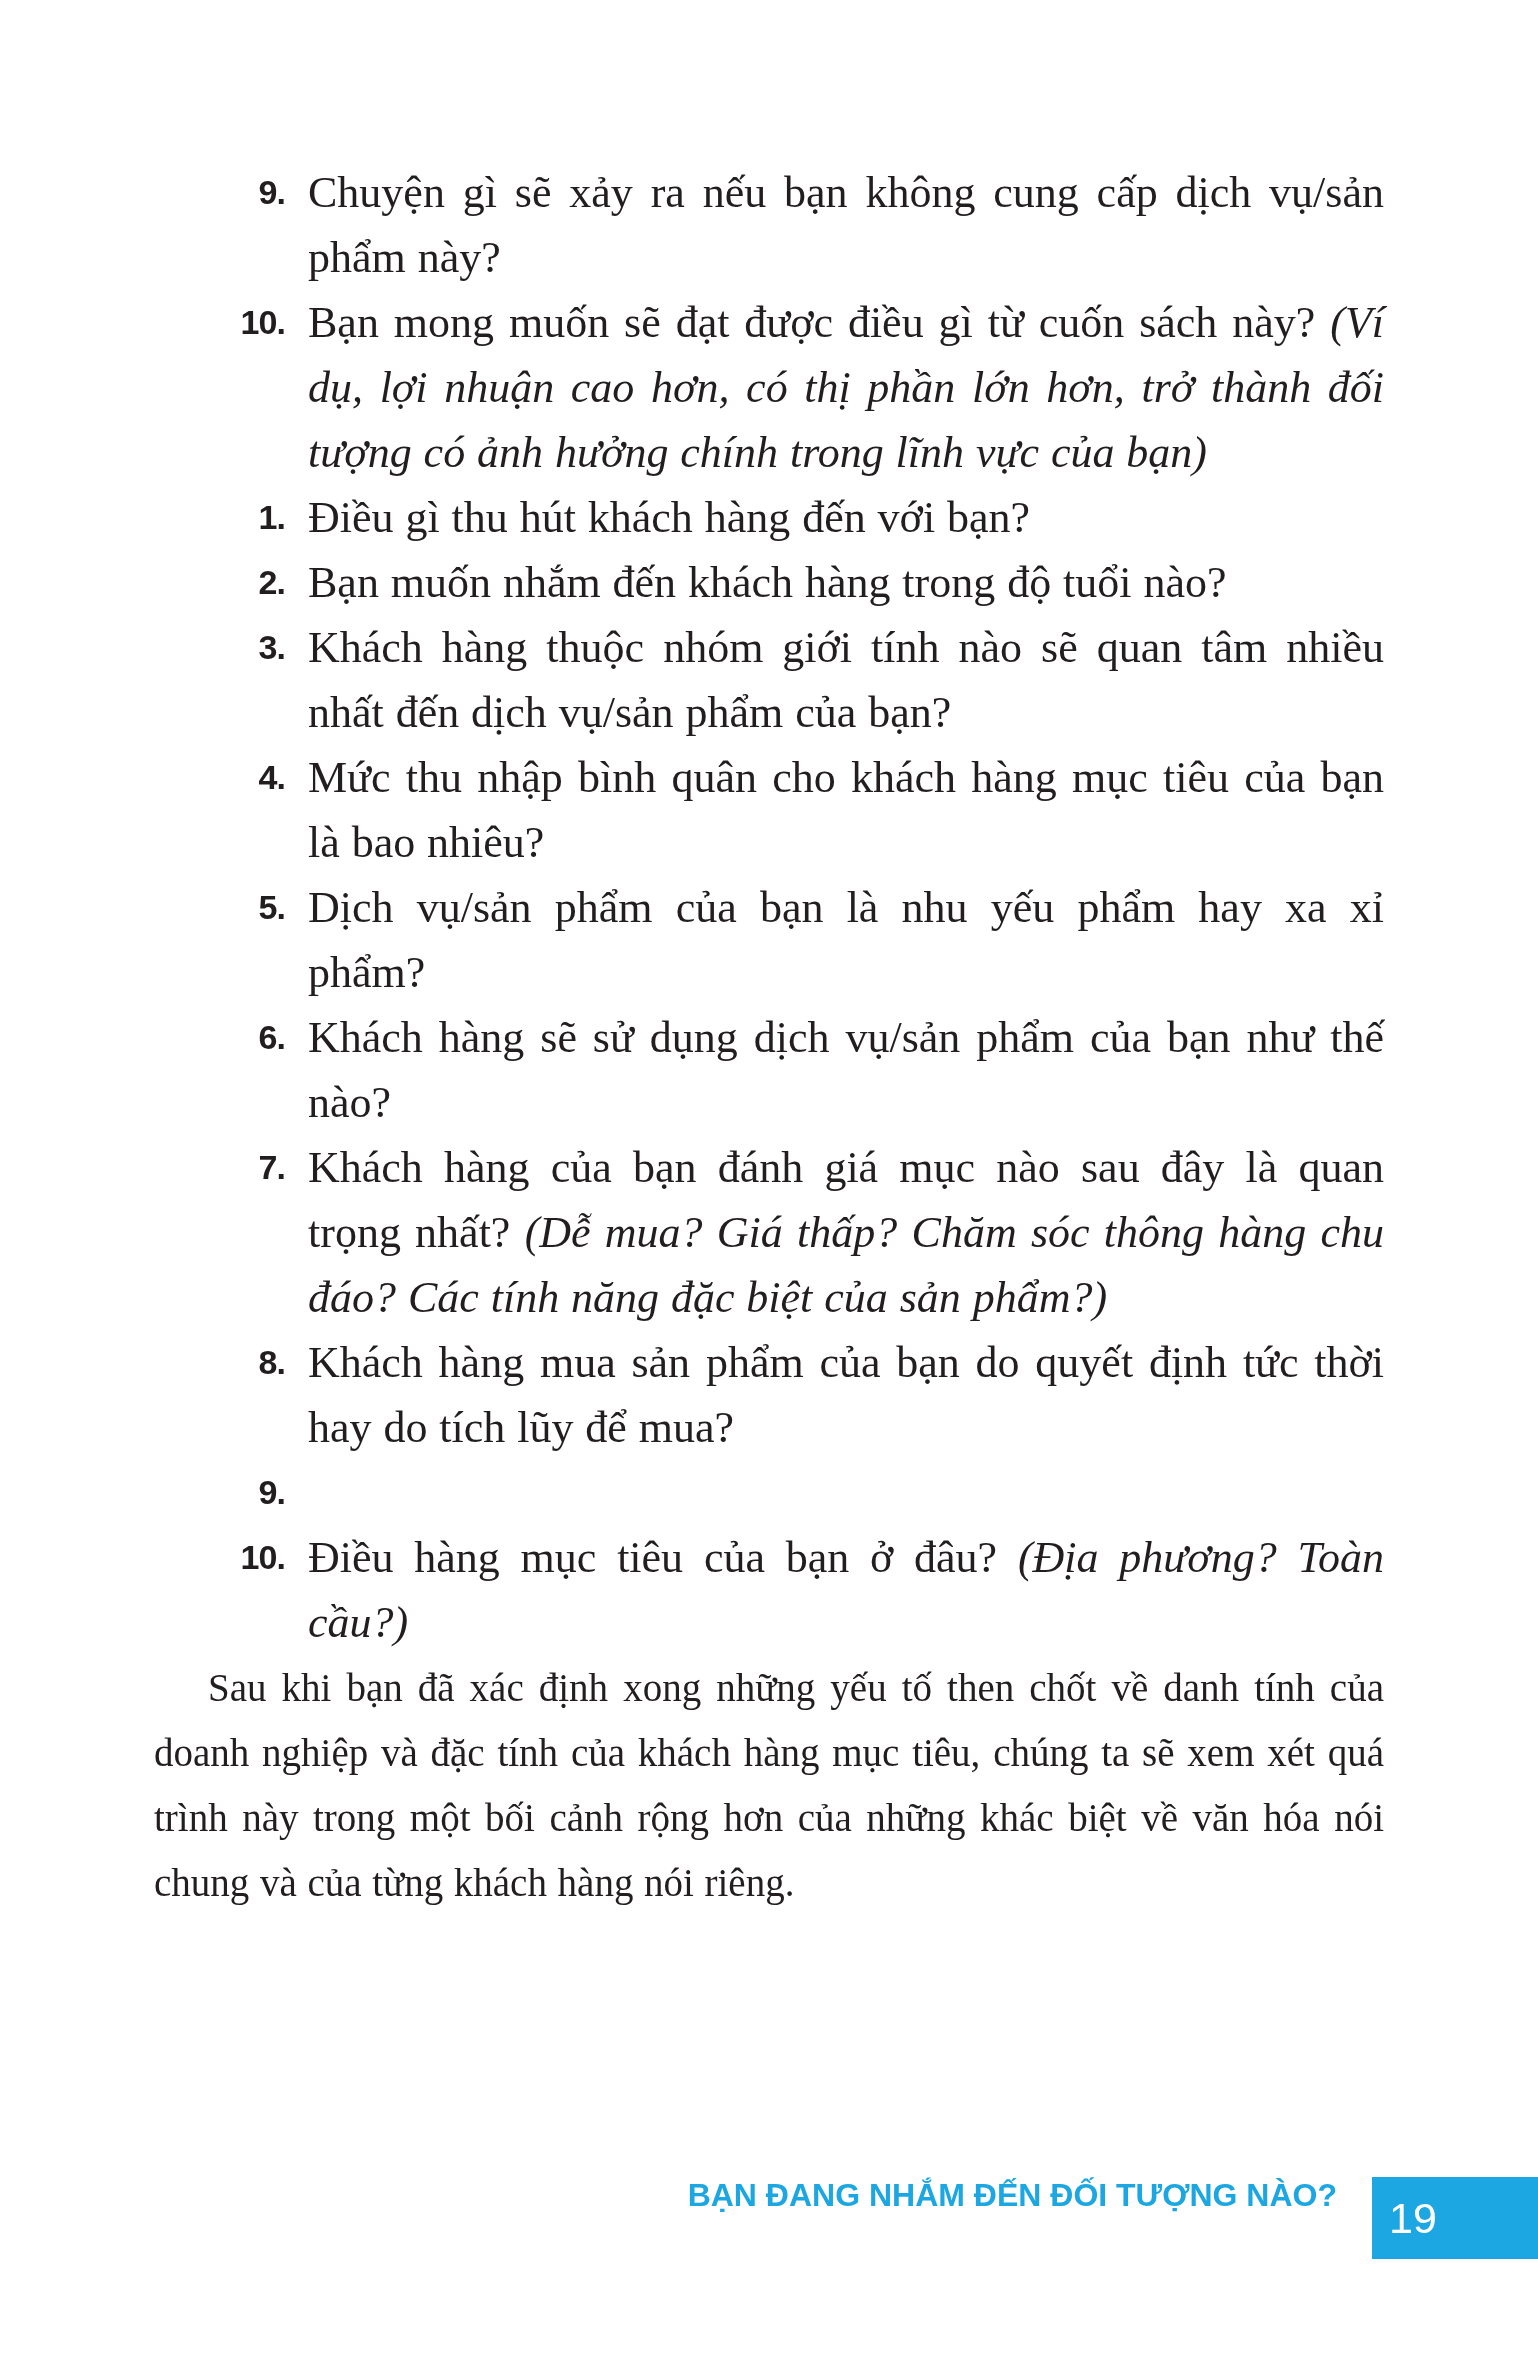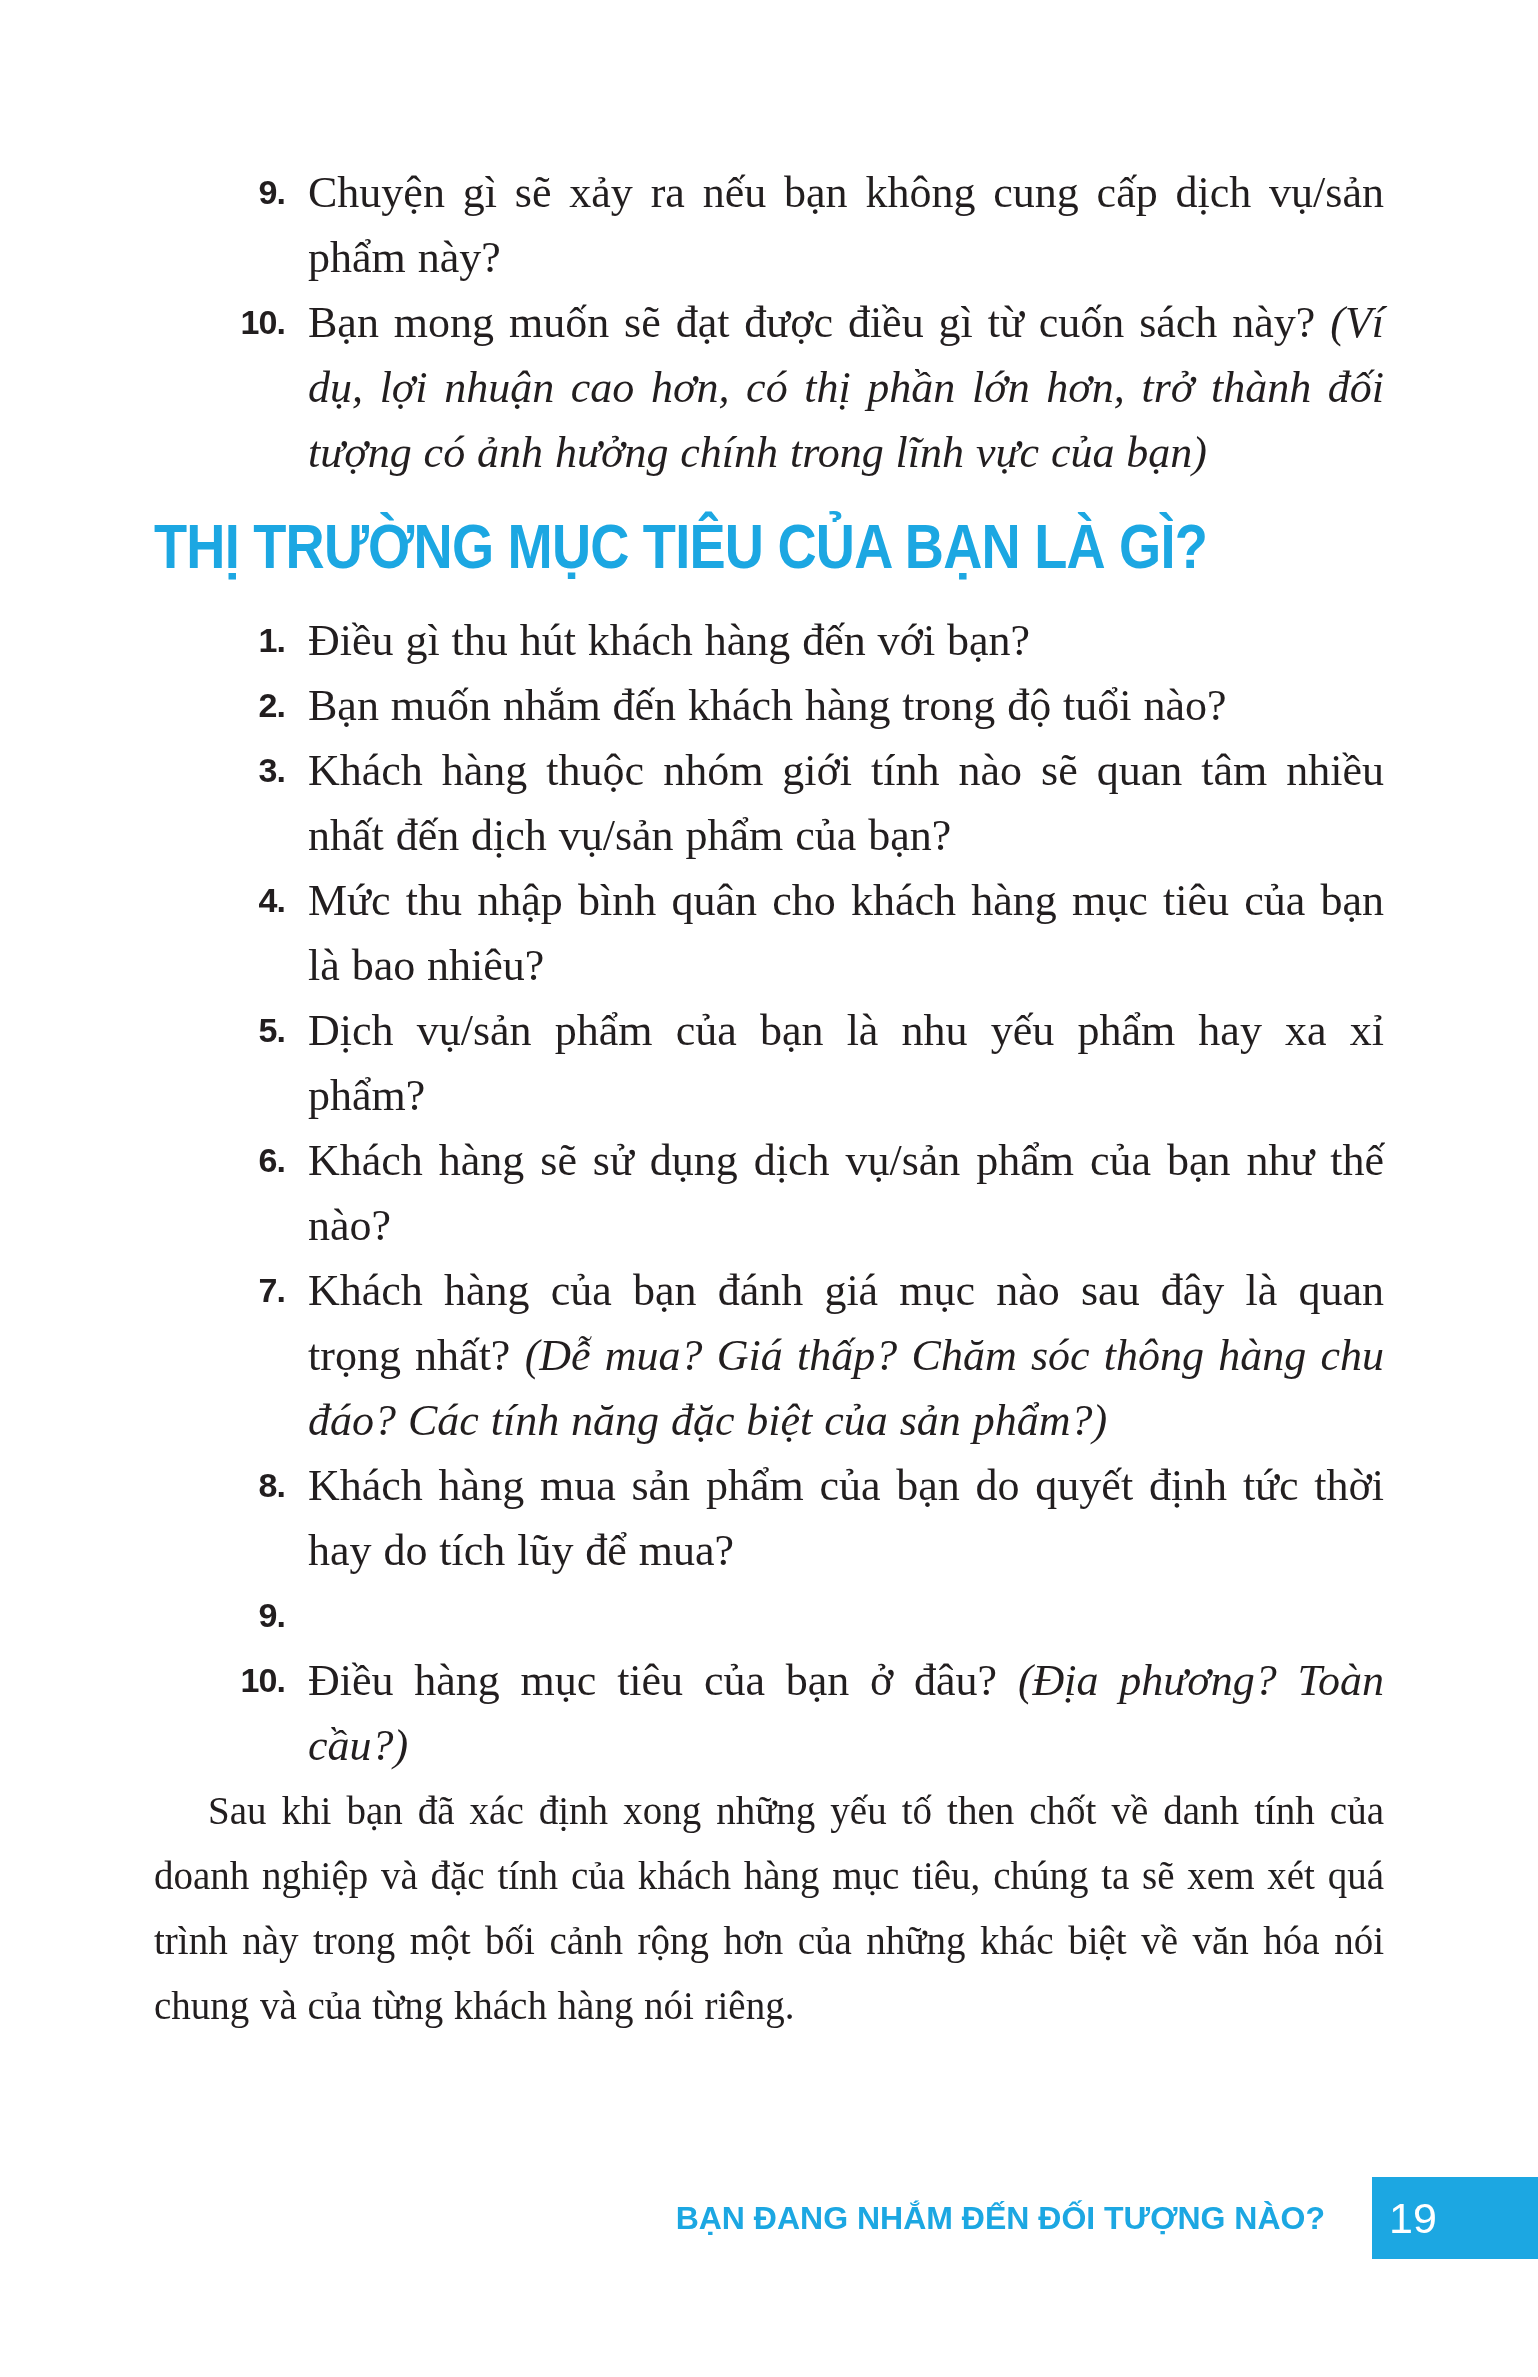--- a/index.html
+++ b/index.html
@@ -57,22 +57,20 @@
     font-size:39px;
     line-height:65px;
     text-align:justify;
     text-indent:54px;
     word-spacing:0.9px;
   }
   .footer {
     position:absolute;
     right:0; top:2177px;
     display:flex;
-    align-items:center;
-    gap:12px;
   }
   .running-title {
     font-family:"Liberation Sans", sans-serif;
     font-weight:bold;
     font-size:32px;
     color:#1ca7e2;
     letter-spacing:0px;
     margin-right:35px;
     white-space:nowrap;
   }
@@ -100,21 +98,20 @@
         <li class="qitem">
           <span class="qnum">9.</span>
           <div class="qtext"><span>Chuyện gì sẽ xảy ra nếu bạn không cung cấp dịch vụ/sản phẩm này?</span></div>
         </li>
         <li class="qitem">
           <span class="qnum">10.</span>
           <div class="qtext"><span>Bạn mong muốn sẽ đạt được điều gì từ cuốn sách này? </span><span class="it">(Ví dụ, lợi nhuận cao hơn, có thị phần lớn hơn, trở thành đối tượng có ảnh hưởng chính trong lĩnh vực của bạn)</span></div>
         </li>
       </ol>
 
-    <h1 class="heading"><span class="squeeze">THỊ TRƯỜNG MỤC TIÊU CỦA BẠN LÀ GÌ?</span></h1>
 
     <ol class="qlist">
         <li class="qitem">
           <span class="qnum">1.</span>
           <div class="qtext"><span>Điều gì thu hút khách hàng đến với bạn?</span></div>
         </li>
         <li class="qitem">
           <span class="qnum">2.</span>
           <div class="qtext"><span>Bạn muốn nhắm đến khách hàng trong độ tuổi nào?</span></div>
         </li>

